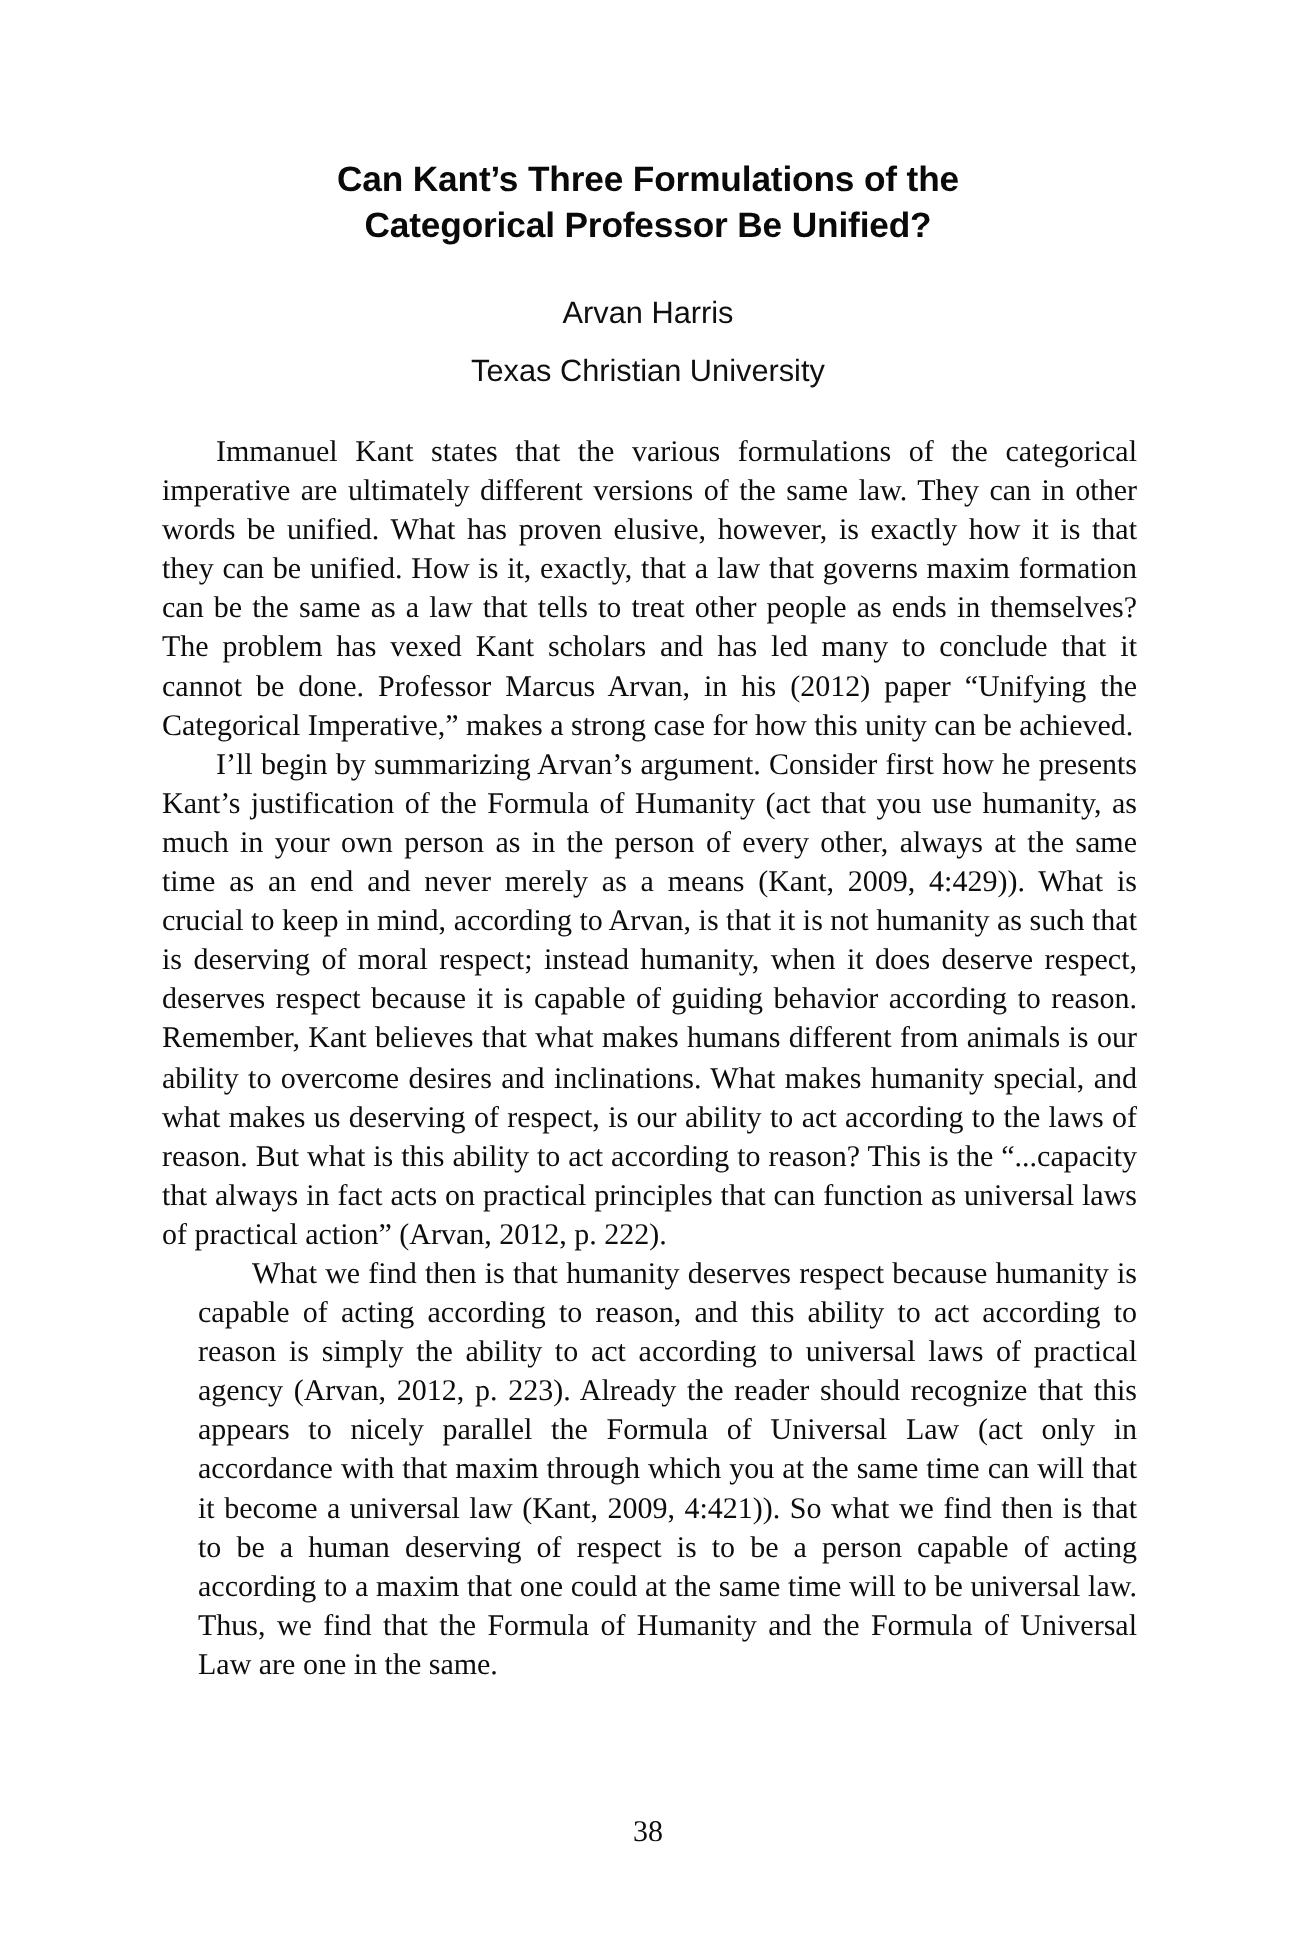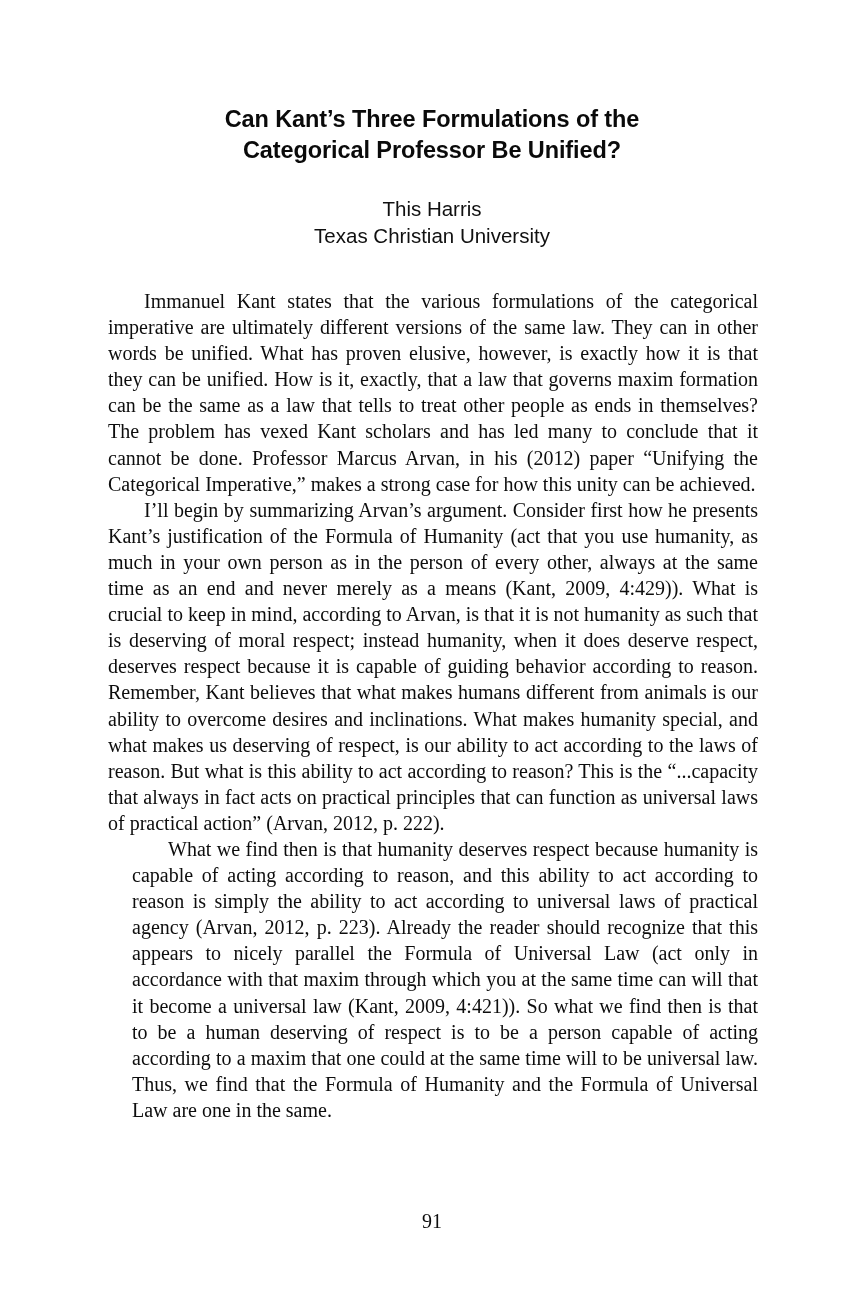--- a/index.html
+++ b/index.html
@@ -60,21 +60,21 @@
     font-size: 20.5px;
     line-height: 26px;
     font-weight: normal;
     color: #101010;
   }
   .author-affiliation {
     font-size: 20.5px;
     line-height: 26px;
     font-weight: normal;
     color: #101010;
-    margin-top: 1px;
+    margin-top: 13px;
   }
 
   
   .body-block {
     position: absolute;
     left: 108px;
     top: 288px;
     width: 650px;
   }
   .body-para {
@@ -112,25 +112,25 @@
 <div class="page">
 
   <div class="title-block">
     <h1 class="paper-title">
       <span class="title-line">Can Kant’s Three Formulations of the</span>
       <span class="title-line">Categorical Professor Be Unified?</span>
     </h1>
   </div>
 
   <div class="author-block">
-    <div class="author-name">This Harris</div>
+    <div class="author-name">Arvan Harris</div>
     <div class="author-affiliation">Texas Christian University</div>
   </div>
 
   <div class="body-block">
     <p class="body-para">Immanuel Kant states that the various formulations of the categorical imperative are ultimately different versions of the same law.  They can in other words be unified.  What has proven elusive, however, is exactly how it is that they can be unified.  How is it, exactly, that a law that governs maxim formation can be the same as a law that tells to treat other people as ends in themselves?  The problem has vexed Kant scholars and has led many to conclude that it cannot be done.  Professor Marcus Arvan, in his (2012) paper “Unifying the Categorical Imperative,” makes a strong case for how this unity can be achieved.</p>
     <p class="body-para">I’ll begin by summarizing Arvan’s argument.  Consider first how he presents Kant’s justification of the Formula of Humanity (act that you use humanity, as much in your own person as in the person of every other, always at the same time as an end and never merely as a means (Kant, 2009, 4:429)).  What is crucial to keep in mind, according to Arvan, is that it is not humanity as such that is deserving of moral respect; instead humanity, when it does deserve respect, deserves respect because it is capable of guiding behavior according to reason.  Remember, Kant believes that what makes humans different from animals is our ability to overcome desires and inclinations.  What makes humanity special, and what makes us deserving of respect, is our ability to act according to the laws of reason.  But what is this ability to act according to reason?  This is the “...capacity that always in fact acts on practical principles that can function as universal laws of practical action” (Arvan, 2012, p. 222).</p>
     <p class="body-para">What we find then is that humanity deserves respect because humanity is capable of acting according to reason, and this ability to act according to reason is simply the ability to act according to universal laws of practical agency (Arvan, 2012, p. 223).  Already the reader should recognize that this appears to nicely parallel the Formula of Universal Law (act only in accordance with that maxim through which you at the same time can will that it become a universal law (Kant, 2009, 4:421)).  So what we find then is that to be a human deserving of respect is to be a person capable of acting according to a maxim that one could at the same time will to be universal law.  Thus, we find that the Formula of Humanity and the Formula of Universal Law are one in the same.</p>
   </div>
 
-  <div class="page-number">91</div>
+  <div class="page-number">38</div>
 
 </div>
 
 </body></html>

